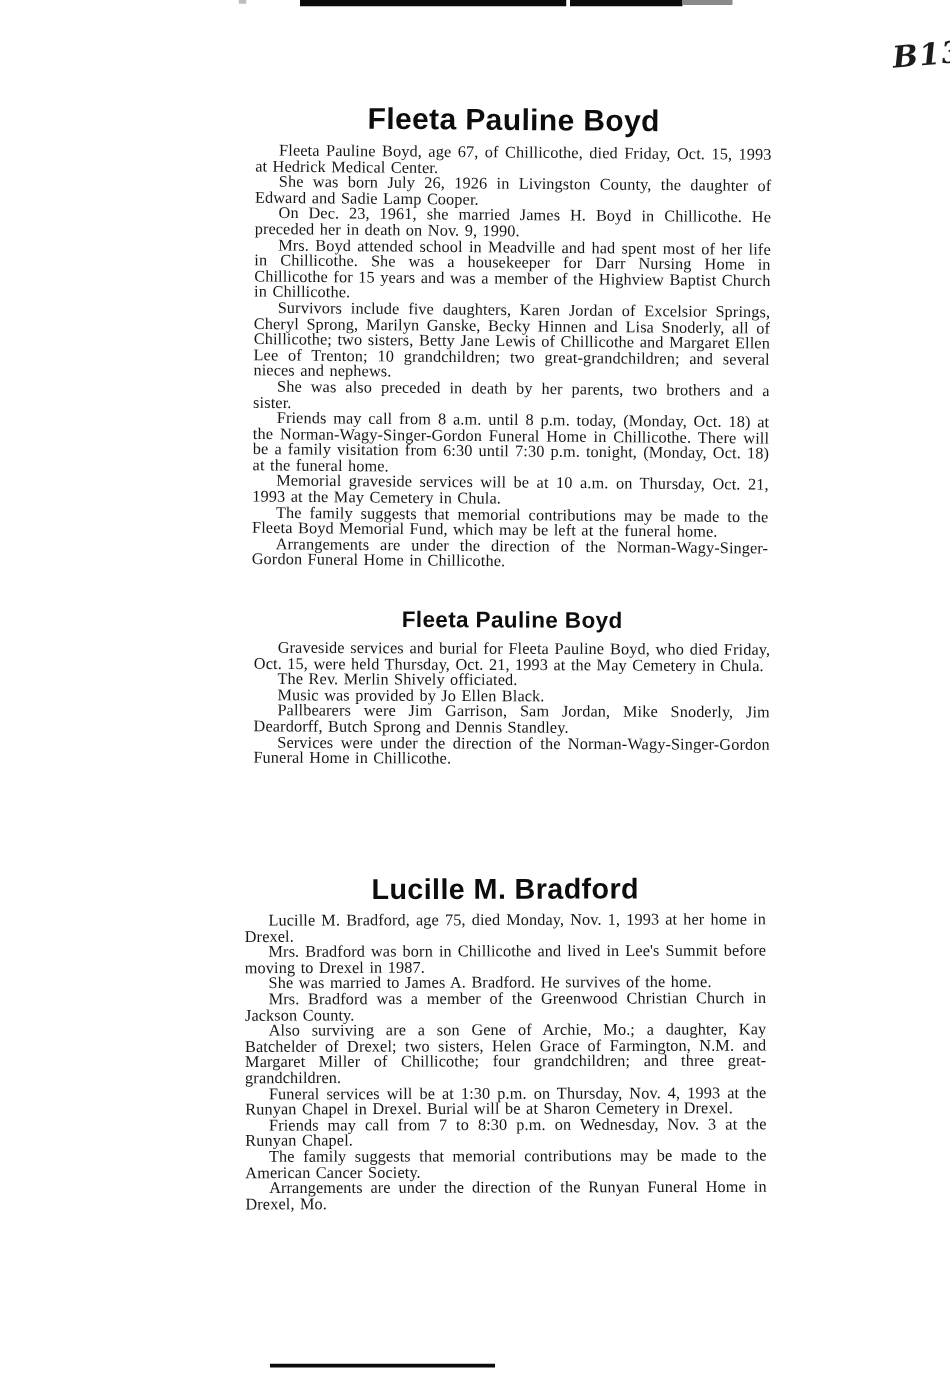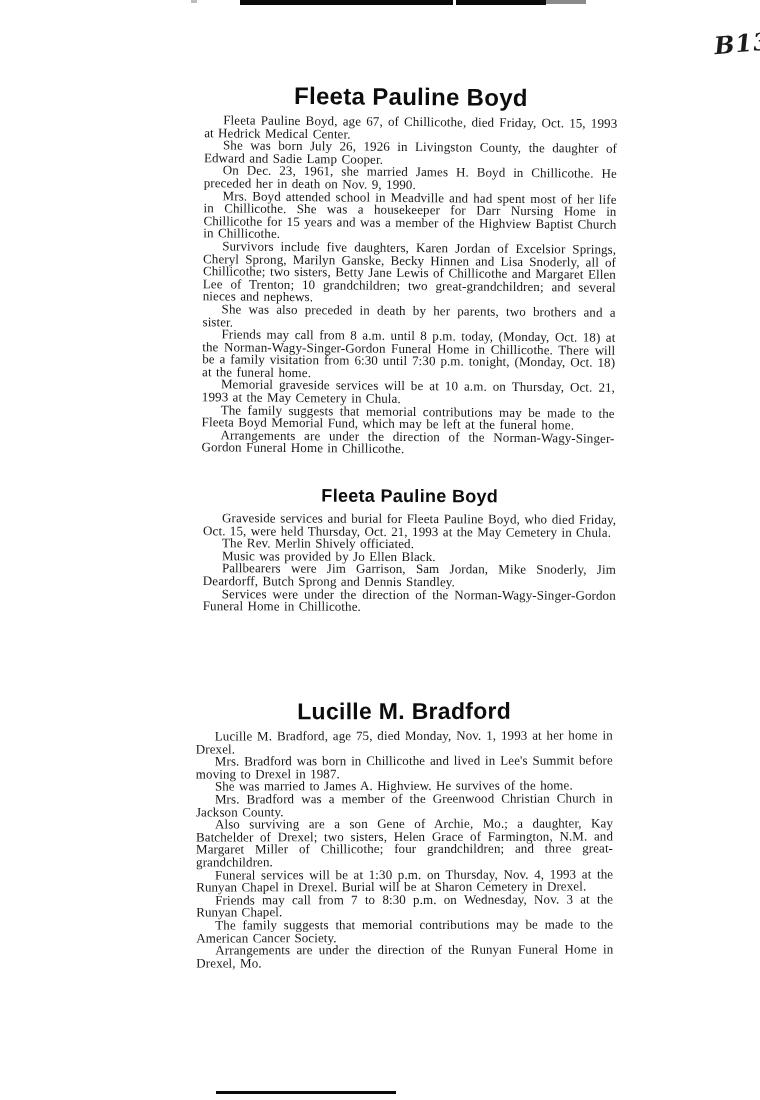--- a/index.html
+++ b/index.html
@@ -93,21 +93,21 @@
     <p>The Rev. Merlin Shively officiated.</p>
     <p>Music was provided by Jo Ellen Black.</p>
     <p>Pallbearers were Jim Garrison, Sam Jordan, Mike Snoderly, Jim Deardorff, Butch Sprong and Dennis Standley.</p>
     <p>Services were under the direction of the Norman-Wagy-Singer-Gordon Funeral Home in Chillicothe.</p>
   </article>
 
   <article class="obit3">
     <h2>Lucille M. Bradford</h2>
     <p>Lucille M. Bradford, age 75, died Monday, Nov. 1, 1993 at her home in Drexel.</p>
     <p>Mrs. Bradford was born in Chillicothe and lived in Lee's Summit before moving to Drexel in 1987.</p>
-    <p>She was married to James A. Highview. He survives of the home.</p>
+    <p>She was married to James A. Bradford. He survives of the home.</p>
     <p>Mrs. Bradford was a member of the Greenwood Christian Church in Jackson County.</p>
     <p>Also surviving are a son Gene of Archie, Mo.; a daughter, Kay Batchelder of Drexel; two sisters, Helen Grace of Farmington, N.M. and Margaret Miller of Chillicothe; four grandchildren; and three great-grandchildren.</p>
     <p>Funeral services will be at 1:30 p.m. on Thursday, Nov. 4, 1993 at the Runyan Chapel in Drexel. Burial will be at Sharon Cemetery in Drexel.</p>
     <p>Friends may call from 7 to 8:30 p.m. on Wednesday, Nov. 3 at the Runyan Chapel.</p>
     <p>The family suggests that memorial contributions may be made to the American Cancer Society.</p>
     <p>Arrangements are under the direction of the Runyan Funeral Home in Drexel, Mo.</p>
   </article>
 
   <div class="rule-bottom"></div>
 

